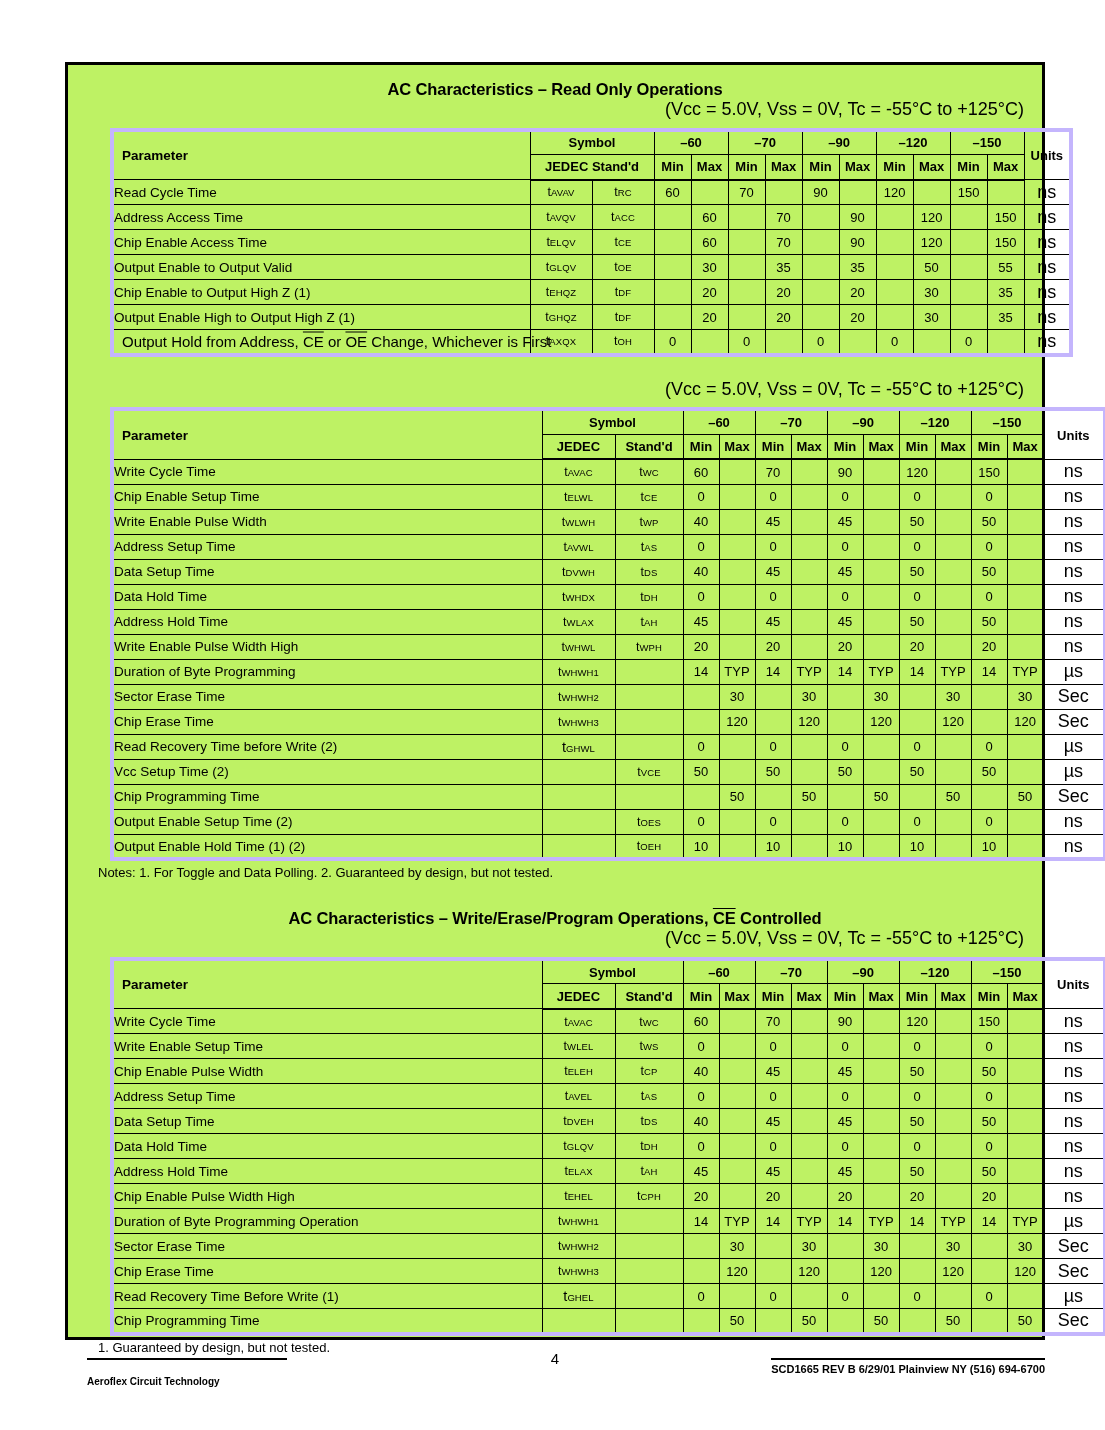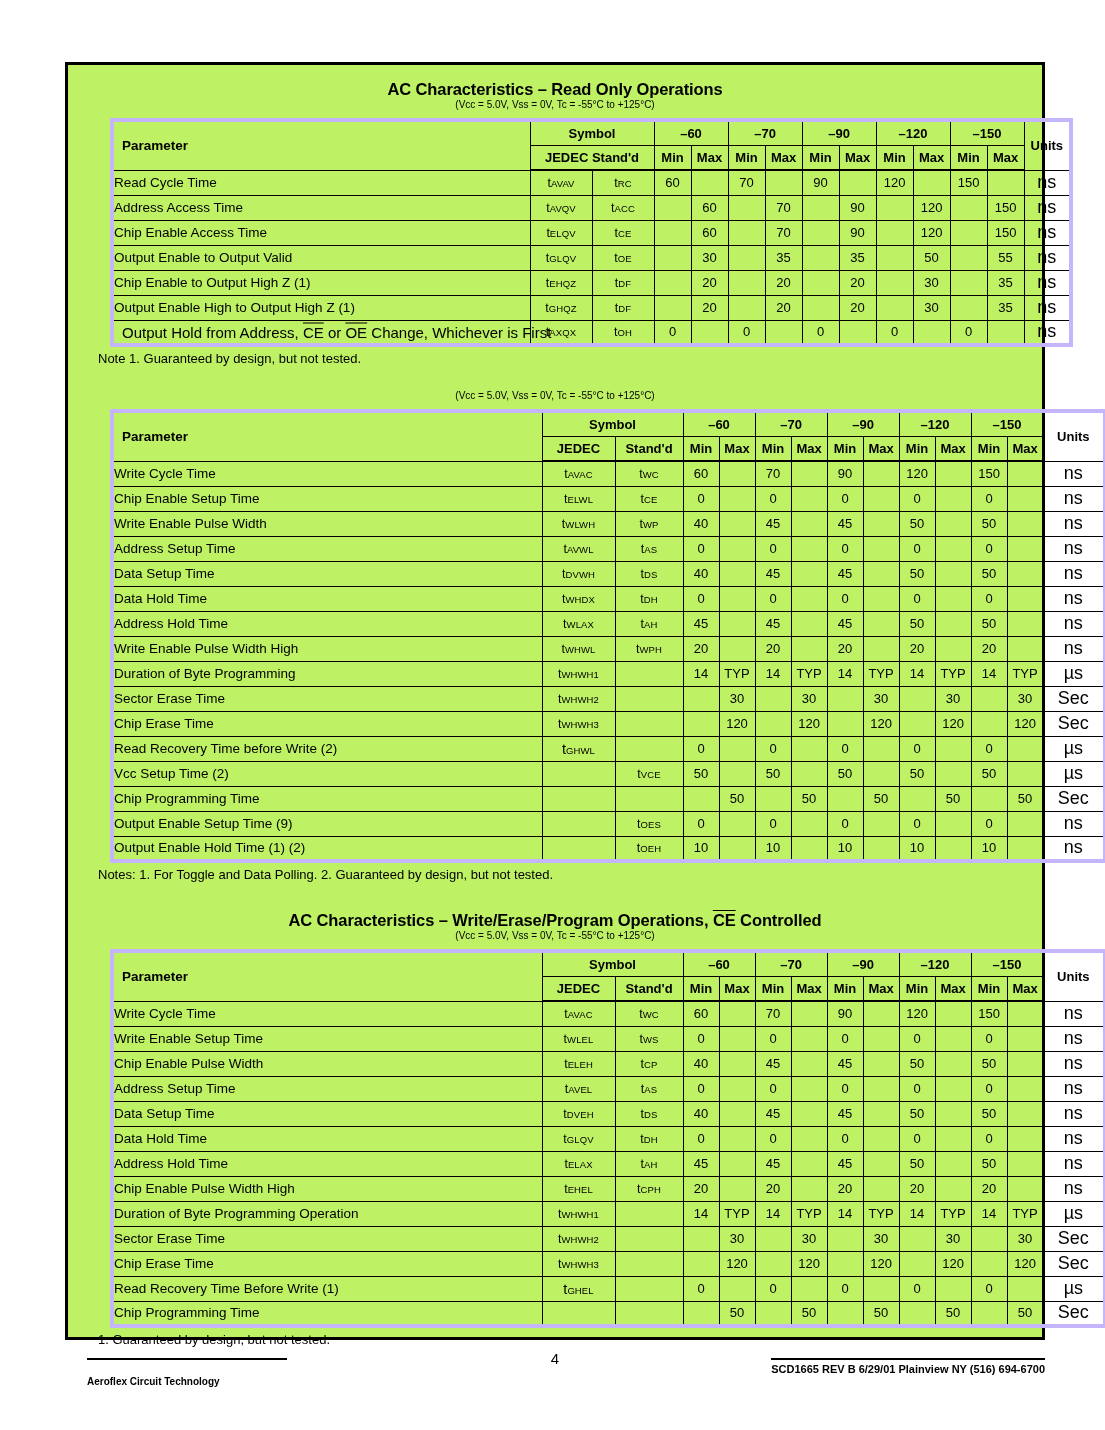--- a/index.html
+++ b/index.html
@@ -24,22 +24,22 @@
   .sec-title {
     text-align:center;
     font-weight:bold;
     font-size:16.5px;
     letter-spacing:-0.1px;
     margin:0;
     padding-top:4px;
     line-height:1.22;
   }
   .sec-sub {
-    text-align:center;
-    font-size:10px;
+    text-align:right;
+    font-size:18px;
     margin:0 0 7px 0;
     line-height:1.2;
   }
   .ovl { text-decoration:overline; }
 
   
   table.ac {
     border-collapse:collapse;
     table-layout:fixed;
     width:100%;
@@ -279,21 +279,20 @@
               <td class="num">0</td>
               <td class="num"></td>
               <td class="num">0</td>
               <td class="num"></td>
               <td class="num">0</td>
               <td class="num"></td>
               <td class="unit">ns</td>
             </tr>
           </tbody>
         </table>
-        <p class="note">Note 1. Guaranteed by design, but not tested.</p>
       </div>
       <div class="gap-lg"></div>
       <div class="sec-block">
         <p class="sec-sub">(Vcc = 5.0V, Vss = 0V, Tc = -55°C to +125°C)</p>
         <table class="ac t2">
           <colgroup>
             <col class="c-param">
             <col class="c-jed">
             <col class="c-std">
             <col class="c-mm">
@@ -553,21 +552,21 @@
               <td class="num">50</td>
               <td class="num"></td>
               <td class="num">50</td>
               <td class="num"></td>
               <td class="num">50</td>
               <td class="num"></td>
               <td class="num">50</td>
               <td class="unit">Sec</td>
             </tr>
             <tr>
-              <td class="p">Output Enable Setup Time (9)</td>
+              <td class="p">Output Enable Setup Time (2)</td>
               <td class="sym"></td>
               <td class="sym">t<span class="sub">OES</span></td>
               <td class="num">0</td>
               <td class="num"></td>
               <td class="num">0</td>
               <td class="num"></td>
               <td class="num">0</td>
               <td class="num"></td>
               <td class="num">0</td>
               <td class="num"></td>

